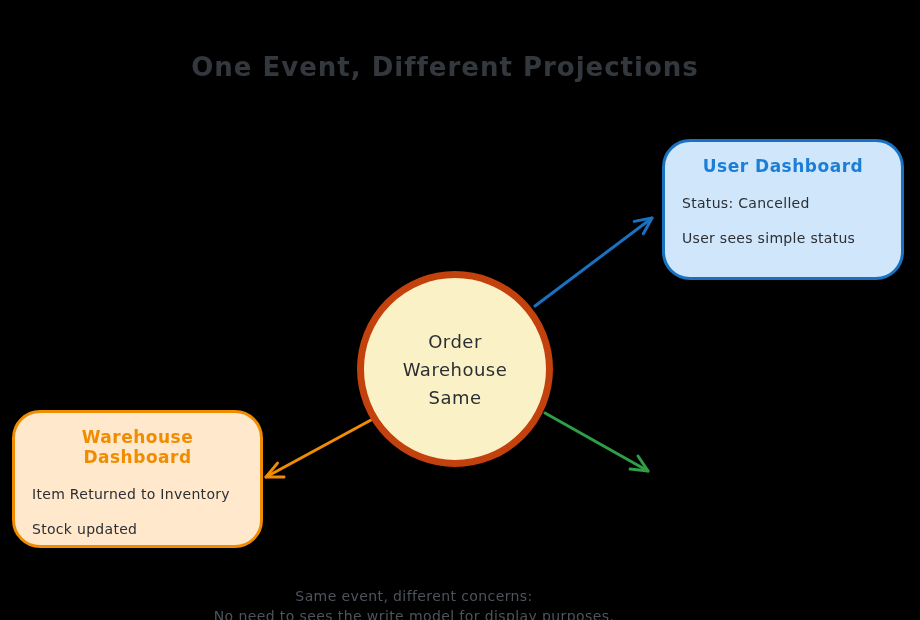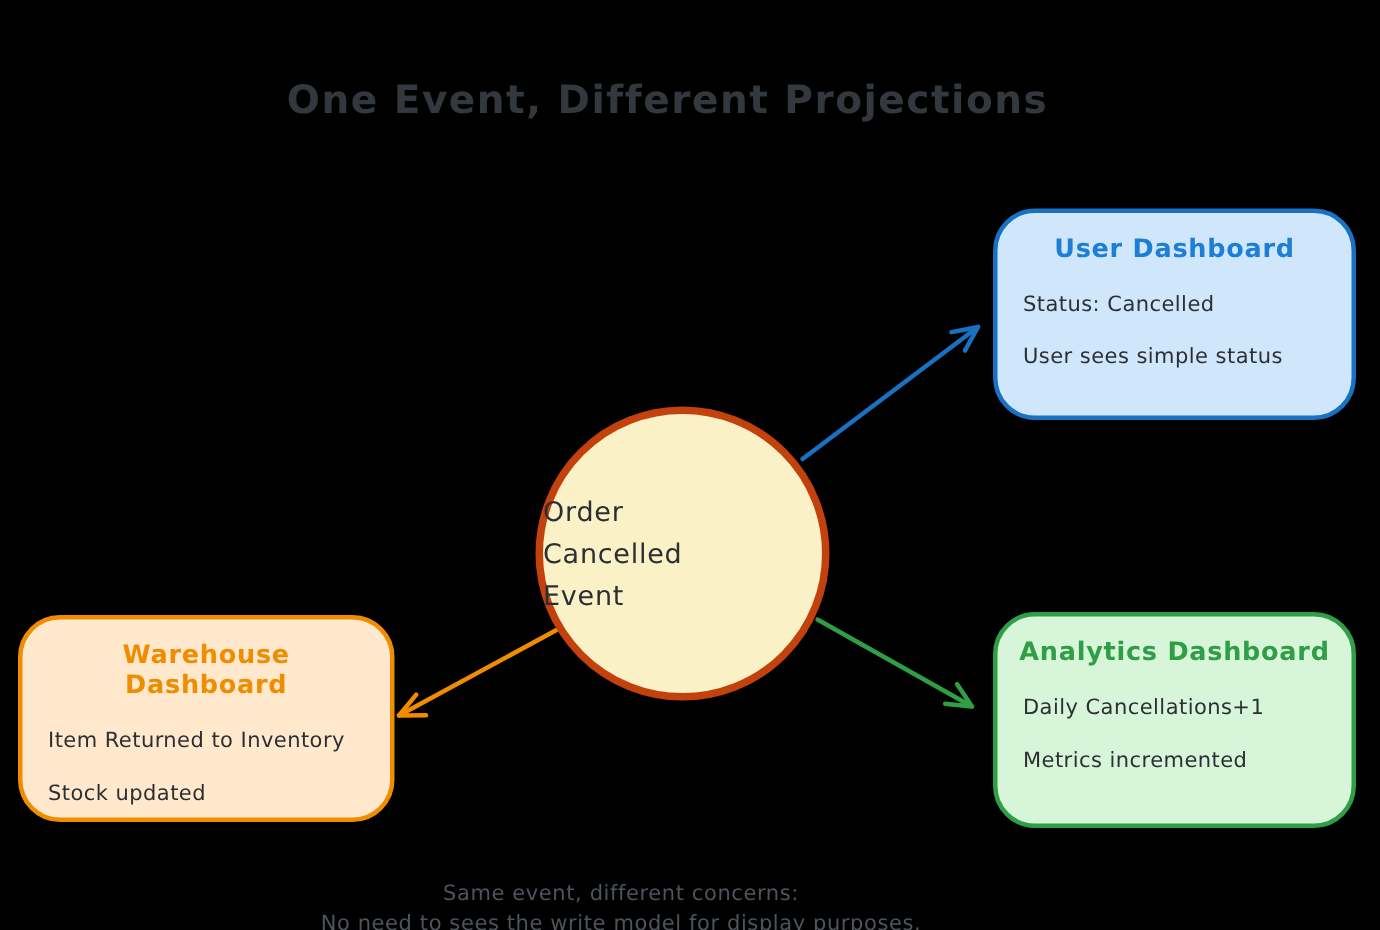--- a/index.html
+++ b/index.html
@@ -36,24 +36,24 @@
   }
   .event-circle {
     position: absolute;
     left: 357px;
     top: 231px;
     width: 196px;
     height: 196px;
     box-sizing: border-box;
     border-radius: 50%;
     background: #fbf1c6;
-    border: 5px solid #c2410c;
+    border: 7px solid #c2410c;
     display: flex;
     flex-direction: column;
-    align-items: flex-start;
+    align-items: center;
     justify-content: center;
     gap: 7px;
   }
   .event-circle .line {
     font-size: 18px;
     color: #2b2f33;
     letter-spacing: 0.5px;
   }
   .card {
     position: absolute;
@@ -129,40 +129,35 @@
       <line x1="545" y1="373" x2="648" y2="431" stroke="#2f9e44"></line>
       <polyline points="630.1,429.1 648,431 638,416" stroke="#2f9e44"></polyline>
 
       <line x1="371" y1="380" x2="266" y2="437" stroke="#f08c00"></line>
       <polyline points="284,436.9 266,437 277.5,423.1" stroke="#f08c00"></polyline>
     </g>
   </svg>
 
   <div class="event-circle">
     <span class="line">Order</span>
-    <span class="line">Cancelled</span>
-    <span class="line">Event</span>
+    <span class="line">Warehouse</span>
+    <span class="line">Same</span>
   </div>
 
   <div class="card card-user">
     <div class="card-title">User Dashboard</div>
     <div class="line">Status: Cancelled</div>
     <div class="line">User sees simple status</div>
   </div>
 
   <div class="card card-warehouse">
     <div class="card-title">Warehouse Dashboard</div>
     <div class="line">Item Returned to Inventory</div>
     <div class="line">Stock updated</div>
   </div>
 
-  <div class="card card-analytics">
-    <div class="card-title">Analytics Dashboard</div>
-    <div class="line">Daily Cancellations+1</div>
-    <div class="line">Metrics incremented</div>
-  </div>
 
   <div class="caption">
     <div>Same event, different concerns:</div>
     <div>No need to sees the write model for display purposes.</div>
   </div>
 
 </div>
 
 </body></html>

